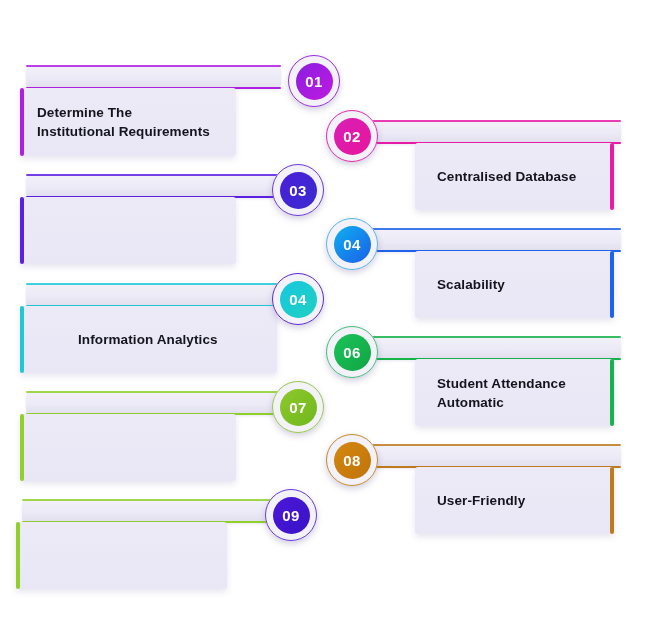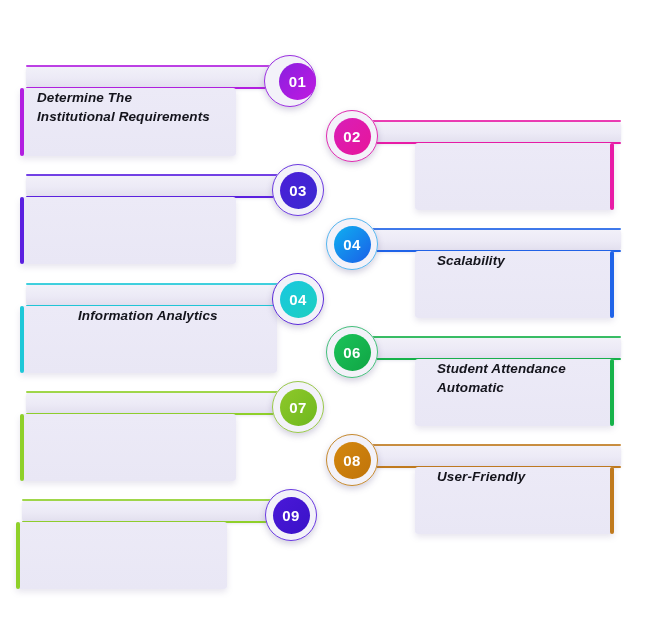--- a/index.html
+++ b/index.html
@@ -30,21 +30,21 @@
   .tail .hairtop{
     position:absolute;left:0;right:0;top:-1px;height:2px;border-radius:2px;
   }
 
   
   .card{
     position:absolute;
     background:linear-gradient(180deg,#eceaf7 0%,#e9e7f5 100%);
     border-radius:3px;
     box-shadow:0 3px 6px rgba(120,110,160,.18);
-    display:flex;font-style:italic;
+    display:flex;align-items:center;
   }
   .card .accent{
     position:absolute;top:0;bottom:0;width:4px;border-radius:2px;
   }
   .card.left .accent{left:0;}
   .card.right .accent{right:0;}
   .label{
     font-size:13.5px;
     line-height:19px;
     color:#14141c;
@@ -83,34 +83,35 @@
     <div class="item">
       <div class="tail" style="left: 26px; top: 66px; width: 255px; height: 22px;">
         <div class="hair" style="background: rgb(178, 30, 224);"></div>
         <div class="hairtop" style="background: rgb(178, 30, 224); opacity: 0.85;"></div>
       </div>
       <div class="card left" style="left: 20px; top: 88px; width: 216px; height: 68px;">
         <div class="accent" style="background: rgb(178, 30, 224);"></div>
         <div class="label">Determine The
 Institutional Requirements</div>
       </div>
-      <div class="badge" style="left: 264px; top: 55px; justify-content: flex-end;">
+      <div class="badge" style="left: 288px; top: 55px;">
         <div class="ring" style="border-color: rgb(154, 46, 224);"></div>
         <div class="disc" style="background: linear-gradient(135deg, rgb(138, 31, 224) 0%, rgb(192, 26, 224) 100%);">
           <span>01</span>
         </div>
       </div>
     </div>
     <div class="item">
       <div class="tail" style="left: 368px; top: 121px; width: 253px; height: 22px;">
         <div class="hair" style="background: rgb(232, 27, 166);"></div>
         <div class="hairtop" style="background: rgb(232, 27, 166); opacity: 0.85;"></div>
       </div>
       <div class="card right" style="left: 415px; top: 143px; width: 199px; height: 67px;">
         <div class="accent" style="background: rgb(232, 27, 166);"></div>
+        <div class="label">Centralised Database</div>
       </div>
       <div class="badge" style="left: 326px; top: 110px;">
         <div class="ring" style="border-color: rgb(224, 43, 176);"></div>
         <div class="disc" style="background: linear-gradient(135deg, rgb(216, 31, 184) 0%, rgb(232, 21, 154) 100%);">
           <span>02</span>
         </div>
       </div>
     </div>
     <div class="item">
       <div class="tail" style="left: 26px; top: 175px; width: 255px; height: 22px;">

